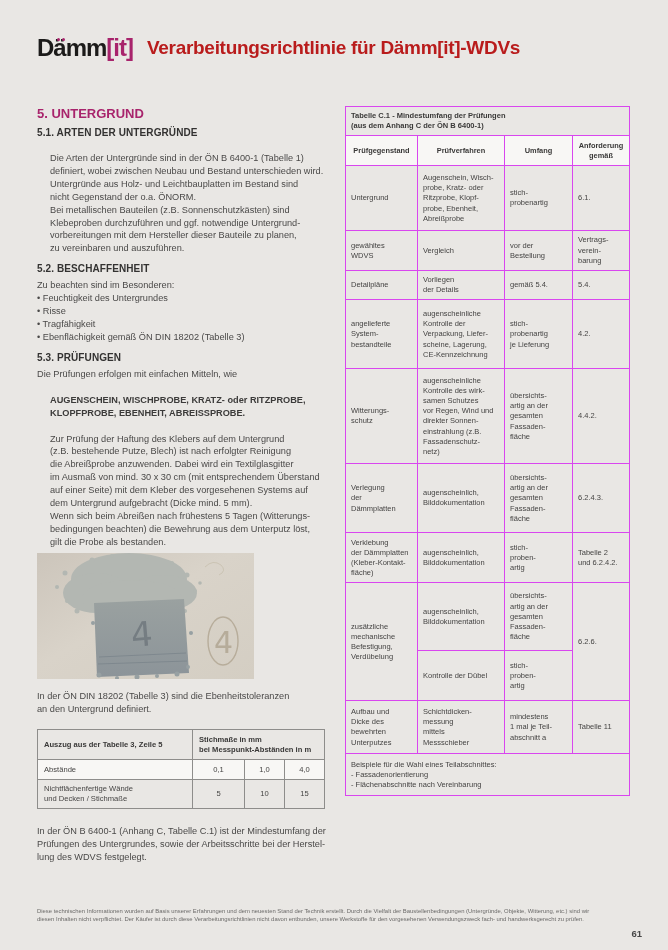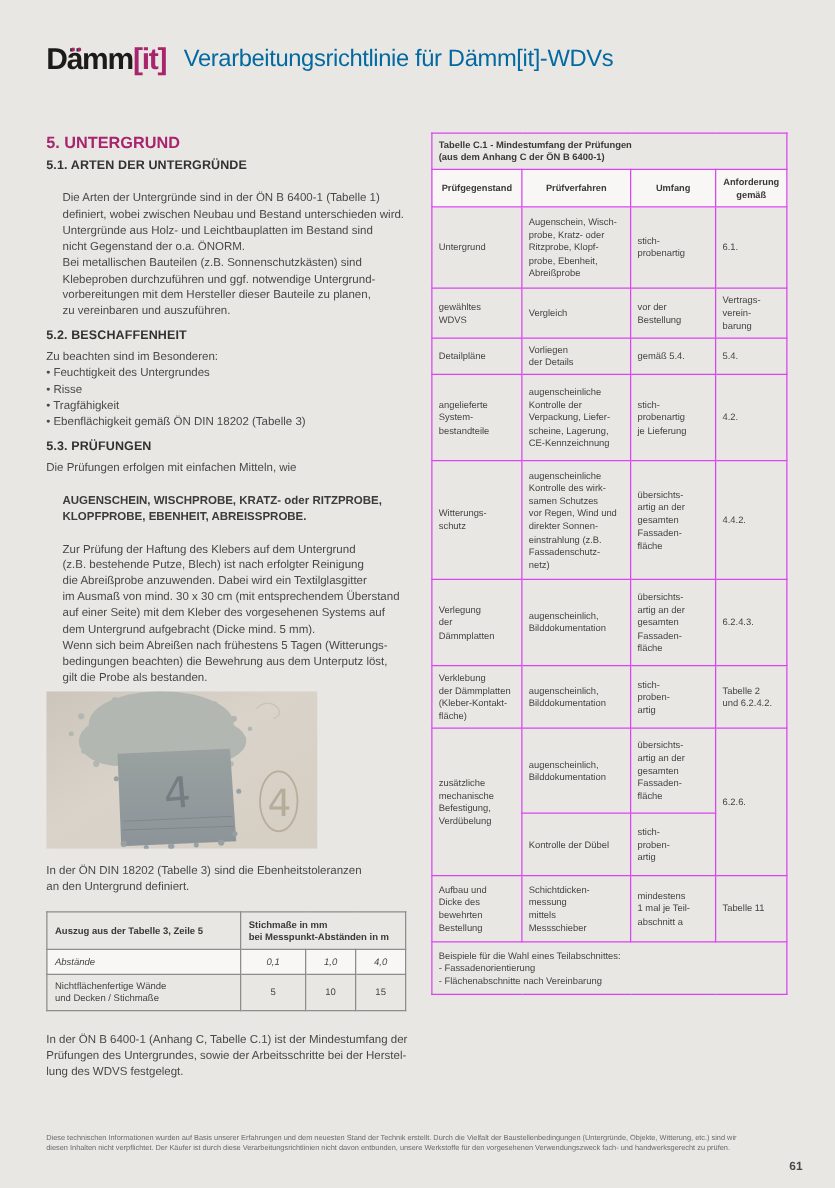--- a/index.html
+++ b/index.html
@@ -6,41 +6,41 @@
   body{width:668px;height:950px;background:#e9e7e4;font-family:"Liberation Sans",sans-serif;position:relative;overflow:hidden;color:#474747;}
   .page{position:absolute;inset:0;}
 
   
   .hdr{position:absolute;left:37px;top:36px;display:flex;align-items:center;gap:14px;}
   .logo{font-weight:bold;font-size:24px;letter-spacing:-1px;position:relative;line-height:1;}
   .logo .blk{color:#1c1b1a;}
   .logo .mag{color:#a8246c;}
   .logo .dots{position:absolute;left:19.5px;top:1.5px;display:flex;gap:2px;}
   .logo .dots i{width:3.4px;height:3.4px;border-radius:50%;background:#a8246c;display:block;}
-  .title{font-weight:normal;font-size:19px;color:#0369a1;letter-spacing:-0.3px;}
+  .title{font-weight:bold;font-size:19px;color:#b91c1c;letter-spacing:-0.3px;}
 
   
   .leftcol{position:absolute;left:37px;top:106px;width:302px;}
   .s5{font-size:13px;font-weight:bold;color:#a8246c;margin:0 0 6px 0;line-height:15px;}
   .sh{font-size:10px;font-weight:bold;color:#333231;margin:0 0 6px 0;line-height:12px;letter-spacing:0.1px;}
   .p{font-size:9.2px;line-height:12.9px;margin:13px;white-space:pre-line;color:#4a4948;}
   .pb{font-weight:bold;color:#3c3b3a;}
   .mb10{margin-bottom:10px;} .mb8{margin-bottom:8px;} .mb4{margin-bottom:4px;}
   .bullets div{font-size:9.2px;line-height:12.9px;color:#4a4948;}
 
   .photo{margin:4px 0 11px 0;display:block;}
 
   
   table{border-collapse:collapse;}
   .t3{width:287px;margin:14px 0 16px 0;table-layout:fixed;}
   .t3 td,.t3 th{border:1px solid #8e8d8b;font-size:7.6px;line-height:10px;padding:4px 6px;vertical-align:middle;text-align:left;white-space:pre-line;color:#454443;}
   .t3 th{font-weight:bold;color:#3a3938;}
   .t3 .num{text-align:center;}
   .t3 .white{background:#f8f7f5;}
-  .t3 .h30{height:30px;} .t3 .h20{height:20px;font-style:italic;} .t3 .h28{height:28px;}
+  .t3 .h30{height:30px;} .t3 .h20{height:20px;} .t3 .h28{height:28px;}
 
   
   .rightcol{position:absolute;left:345px;top:106px;width:284px;}
   .c1t{width:284px;table-layout:fixed;}
   .c1t td,.c1t th{border:1px solid #d946ef;font-size:7.5px;line-height:10.2px;padding:4px 5px;vertical-align:middle;text-align:left;white-space:pre-line;color:#454443;}
   .c1t th{font-weight:bold;font-size:7.4px;text-align:center;background:#f8f7f5;color:#3a3938;}
   .c1t .trow td{font-weight:bold;color:#3a3938;}
   .rh26{height:26px;} .rh30{height:30px;} .rh65{height:65px;} .rh36{height:36px;}
   .rh25{height:26px;} .rh69{height:69px;} .rh95{height:95px;} .rh50{height:50px;}
   .rh68{height:68px;} .rh53{height:53px;} .rh42{height:42px;}
@@ -314,21 +314,21 @@
       <tr class="rh50">
         <td>Kontrolle der Dübel</td>
         <td>stich-
 proben-
 artig</td>
       </tr>
       <tr class="rh53">
         <td>Aufbau und
 Dicke des
 bewehrten
-Bestellung</td>
+Unterputzes</td>
         <td>Schichtdicken-
 messung
 mittels
 Messschieber</td>
         <td>mindestens
 1 mal je Teil-
 abschnitt a</td>
         <td>Tabelle 11</td>
       </tr>
       <tr class="rh42">

